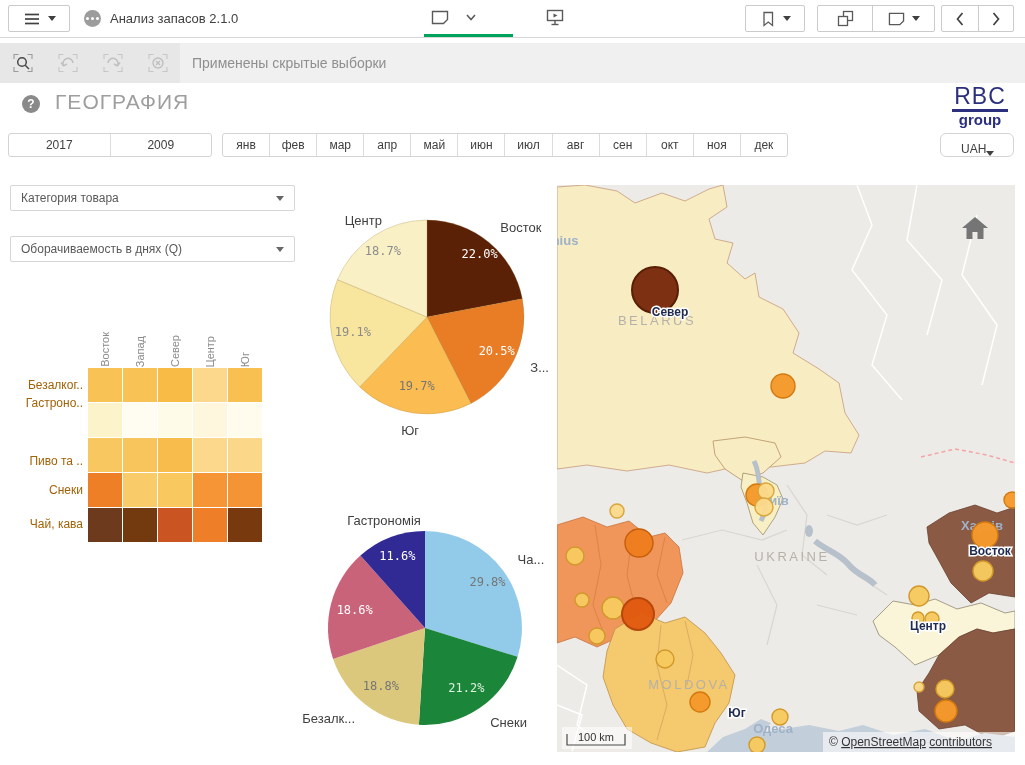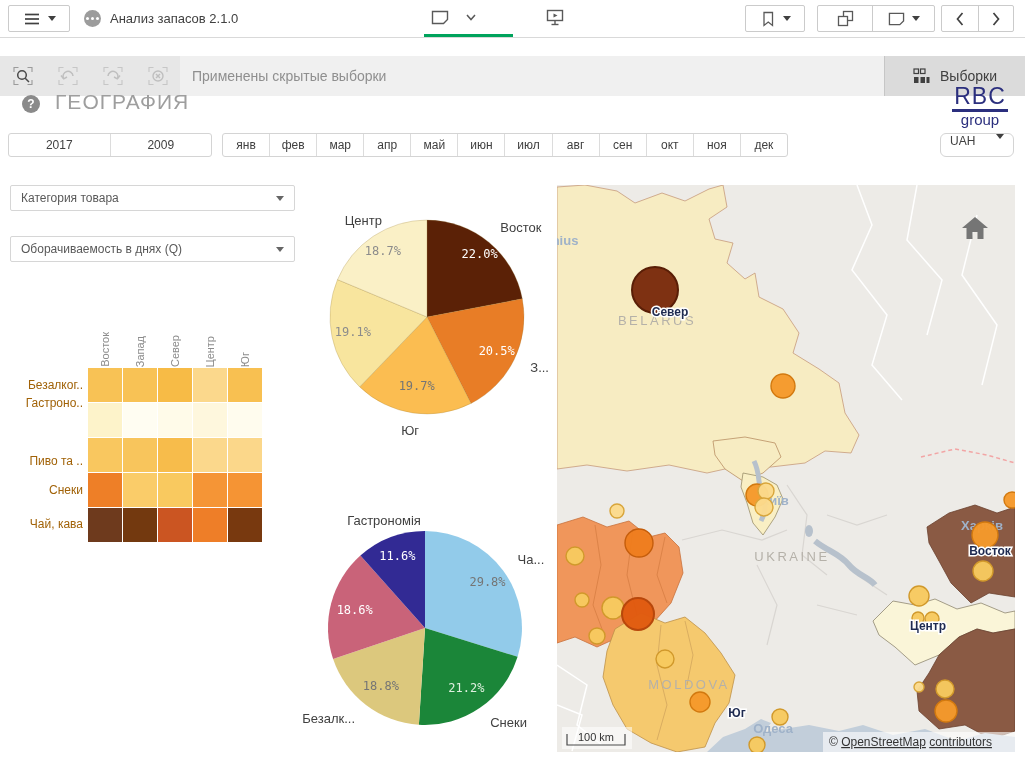--- a/index.html
+++ b/index.html
@@ -18,44 +18,44 @@
   .caret{width:0;height:0;border-left:4px solid transparent;border-right:4px solid transparent;
          border-top:5px solid #404040}
   .appicon{position:absolute;left:84px;top:10px;width:17px;height:17px;border-radius:50%;
            background:#9C9C9C;display:flex;align-items:center;justify-content:center}
   .appicon i{width:3px;height:3px;border-radius:50%;background:#fff;box-shadow:5px 0 0 #fff,-5px 0 0 #fff;display:block}
   .apptitle{position:absolute;left:110px;top:11px;font-size:13px;color:#404040}
   .sheetnav{position:absolute;left:424px;top:0;height:34px;display:flex;align-items:center;gap:14px;padding:0 6px}
   .present{position:absolute;left:545px;top:0;height:34px;display:flex;align-items:center}
   .greenline{position:absolute;left:424px;top:34px;width:89px;height:3px;background:#00A35C}
   
-  .selbar{position:absolute;left:0;top:56px;width:1025px;height:40px;display:flex}
+  .selbar{position:absolute;left:0;top:43px;width:1025px;height:40px;display:flex}
   .sel-icons{width:180px;background:#E7E7E7;display:flex;align-items:center}
   .sel-slot{width:45px;display:flex;align-items:center;justify-content:center}
   .sel-msg{flex:1;background:#F0F0F0;display:flex;align-items:center;padding-left:12px;
            font-size:14px;color:#8F8F8F}
   .sel-panel{width:140px;background:#DBDBDB;border-left:1px solid #C6C6C6;display:flex;
              align-items:center;justify-content:center;gap:10px;font-size:14px;color:#404040}
   
   .help{position:absolute;left:22px;top:95px;width:18px;height:18px;border-radius:50%;background:#8A8A8A;
         color:#fff;font-size:12px;font-weight:bold;display:flex;align-items:center;justify-content:center}
   .pagetitle{position:absolute;left:55px;top:90px;font-size:21px;letter-spacing:1px;color:#9E9E9E}
   .logo{position:absolute;left:946px;top:85px;width:68px;text-align:center;color:#2B2F7E;line-height:1}
   .logo .l1{font-size:23px;font-weight:normal;letter-spacing:1px;border-bottom:3px solid #2B2F7E;display:inline-block;padding:0 2px 1px}
-  .logo .l2{font-size:15px;font-weight:normal;margin-top:13px}
+  .logo .l2{font-size:15px;font-weight:bold;margin-top:13px}
   
   .cellbar{position:absolute;top:133px;height:24px;box-sizing:border-box;border:1px solid #D4D4D4;
            border-radius:3px;background:#fff;display:flex}
   .cellbar .cell{flex:1;display:flex;align-items:center;justify-content:center;font-size:12px;color:#404040}
   .cellbar .cell+.cell{border-left:1px solid #DCDCDC}
   #years{left:8px;width:204px}
   #months{left:222px;width:566px}
   .currency{position:absolute;left:940px;top:133px;width:74px;height:24px;box-sizing:border-box;
-            border:1px solid #D4D4D4;border-radius:6px;background:#fff;display:flex;align-items:flex-start;
-            justify-content:space-between;padding:0 9px;font-size:12px;color:#404040}
+            border:1px solid #D4D4D4;border-radius:6px;background:#fff;display:flex;align-items:flex-end;
+            justify-content:space-between;padding:0 20px;font-size:12px;color:#404040}
   
   .dd{position:absolute;left:10px;width:285px;height:26px;box-sizing:border-box;border:1px solid #D6D6D6;
       border-radius:2px;background:#fff;display:flex;align-items:center;justify-content:space-between;
       padding:0 10px;font-size:12px;color:#595959}
   #dd1{top:185px}#dd2{top:236px}
   .dd .caret{border-top-color:#666}
   
   #heatmap{position:absolute;left:0;top:300px;width:300px;height:250px}
   .hm-col{position:absolute;width:35px;height:42px;top:25px;display:flex;align-items:flex-end;justify-content:center}
   .hm-col span{writing-mode:vertical-rl;transform:rotate(180deg);font-size:11px;color:#8C8C8C;line-height:1}
@@ -173,30 +173,20 @@
     <div class="sel-slot">
       <svg width="22" height="22" viewBox="0 0 22 22">
         <path d="M2 7 V2.5 H6.5 M15.5 2.5 H20 V7 M20 15 V19.5 H15.5 M6.5 19.5 H2 V15" fill="none" stroke="#C6C6C6" stroke-width="1.1"></path>
         <circle cx="11" cy="11" r="5" fill="none" stroke="#BFBFBF" stroke-width="1.4"></circle>
         <line x1="9" y1="9" x2="13" y2="13" stroke="#BFBFBF" stroke-width="1.4"></line>
         <line x1="13" y1="9" x2="9" y2="13" stroke="#BFBFBF" stroke-width="1.4"></line>
       </svg>
     </div>
   </div>
   <div class="sel-msg">Применены скрытые выборки</div>
-  <div class="sel-panel">
-    <svg width="17" height="16" viewBox="0 0 17 16">
-      <rect x="1" y="1" width="4.5" height="4.5" fill="none" stroke="#404040" stroke-width="1.2"></rect>
-      <rect x="7.5" y="1" width="4.5" height="4.5" fill="none" stroke="#404040" stroke-width="1.2"></rect>
-      <rect x="1" y="9" width="4.5" height="6" fill="#404040"></rect>
-      <rect x="7.5" y="9" width="4.5" height="6" fill="#404040"></rect>
-      <rect x="13.5" y="9" width="3" height="6" fill="#404040"></rect>
-    </svg>
-    <span>Выборки</span>
-  </div>
 </div>
 
 <div class="help">?</div>
 <div class="pagetitle">ГЕОГРАФИЯ</div>
 <div class="logo">
   <span class="l1">RBC</span><br>
   <span class="l2">group</span>
 </div>
 
 <div id="years" class="cellbar">

